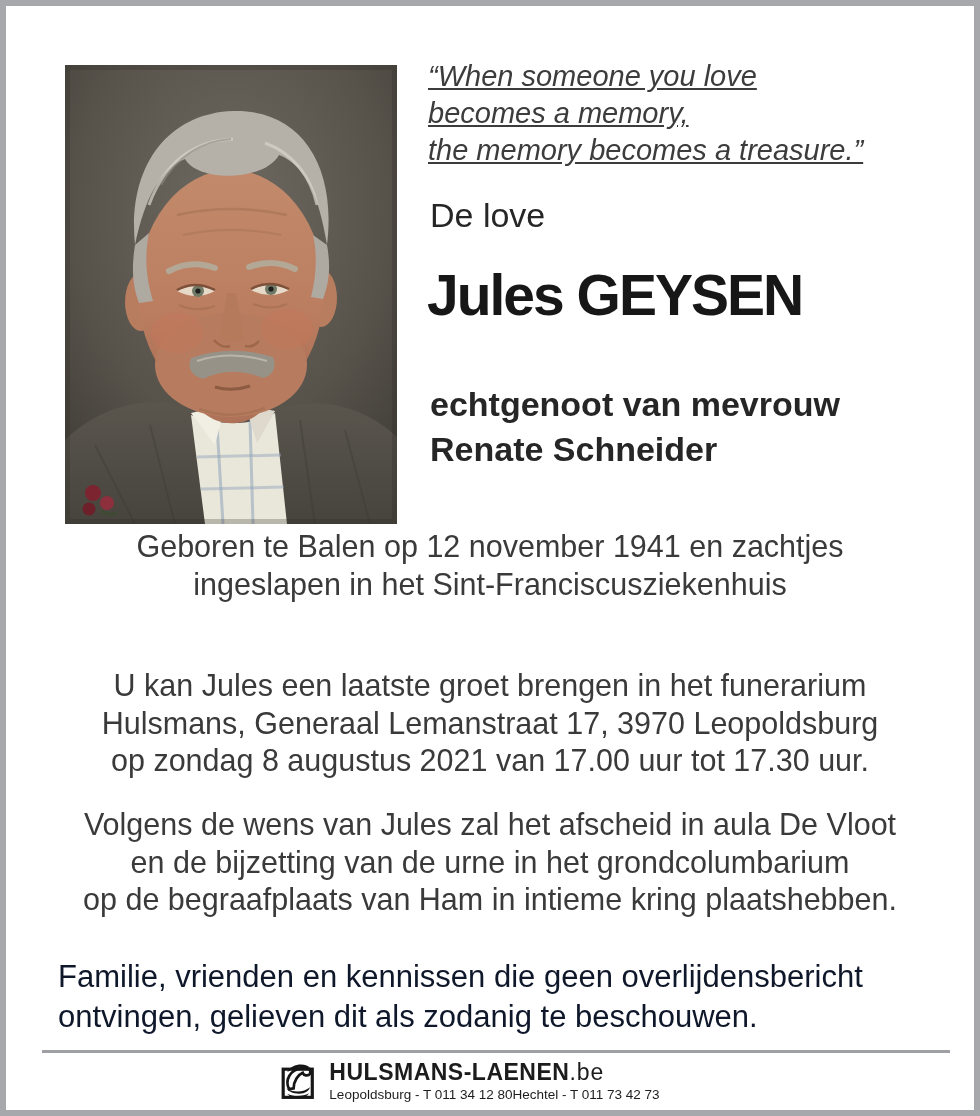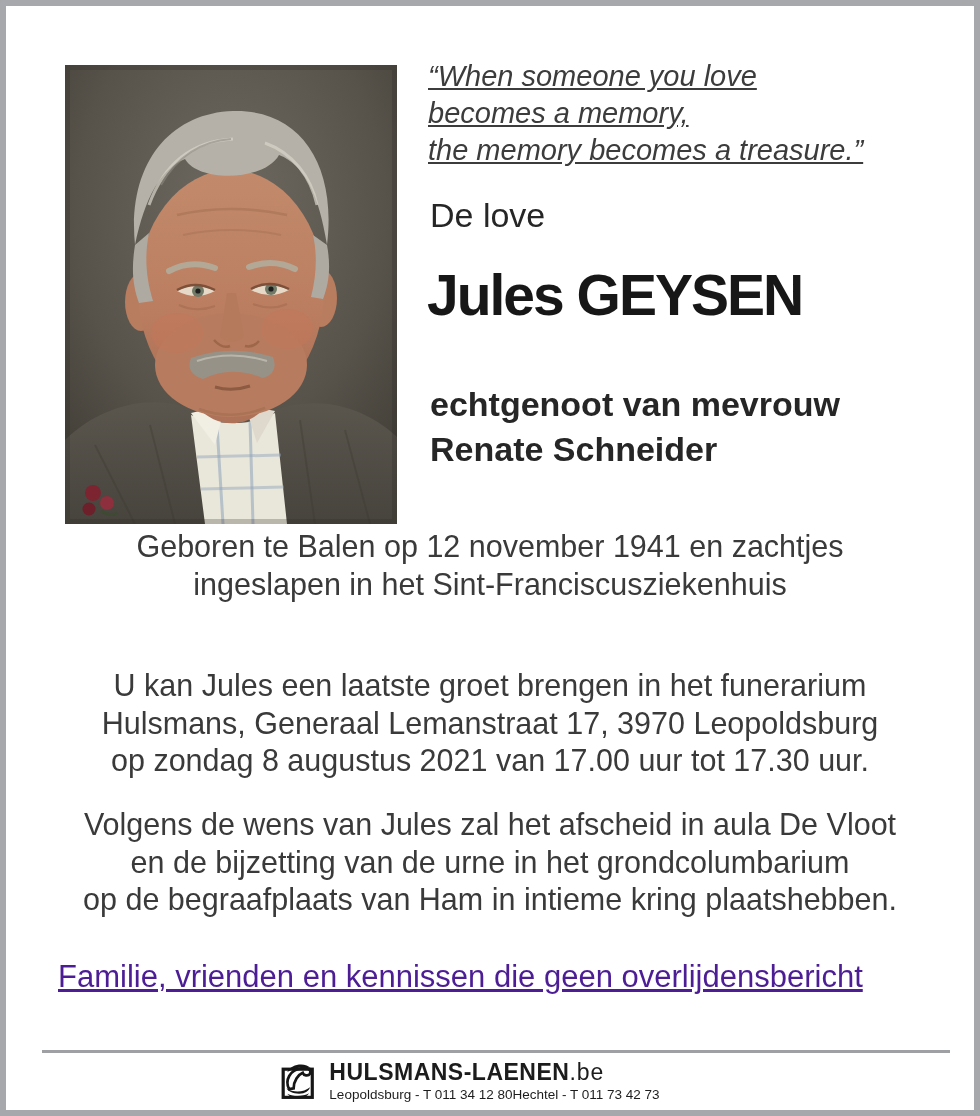--- a/index.html
+++ b/index.html
@@ -50,21 +50,21 @@
     font-size:30.5px; line-height:37.5px;
     color:#3a3a3a; white-space:nowrap;
   }
   .para-birth    { top:522px; }
   .para-visit    { top:661px; }
   .para-ceremony { top:800px; }
   .para-notice {
     position:absolute; left:52px; top:951px;
     text-align:left;
     font-size:31px; line-height:40px;
-    color:#4c1d95; white-space:nowrap;text-decoration:underline;
+    color:#0f172a; white-space:nowrap;
   }
 
   
   .divider {
     position:absolute; left:36px; top:1044px;
     width:908px; height:3px; background:#9ea0a3;
   }
   .footer {
     position:absolute; left:0; top:1054px; width:928px;
     display:flex; justify-content:center;
@@ -198,20 +198,21 @@
   </div>
 
   <div class="para para-ceremony">
     <div>Volgens de wens van Jules zal het afscheid in aula De Vloot</div>
     <div>en de bijzetting van de urne in het grondcolumbarium</div>
     <div>op de begraafplaats van Ham in intieme kring plaatshebben.</div>
   </div>
 
   <div class="para-notice">
     <div>Familie, vrienden en kennissen die geen overlijdensbericht</div>
+    <div>ontvingen, gelieven dit als zodanig te beschouwen.</div>
   </div>
 
   <div class="divider"></div>
 
   <div class="footer">
     <div class="footer-inner">
       <div class="logo">
         <svg viewBox="0 0 44 44">
           <rect x="3.5" y="9" width="32" height="31" fill="none" stroke="#161616" stroke-width="3.5"></rect>
 

